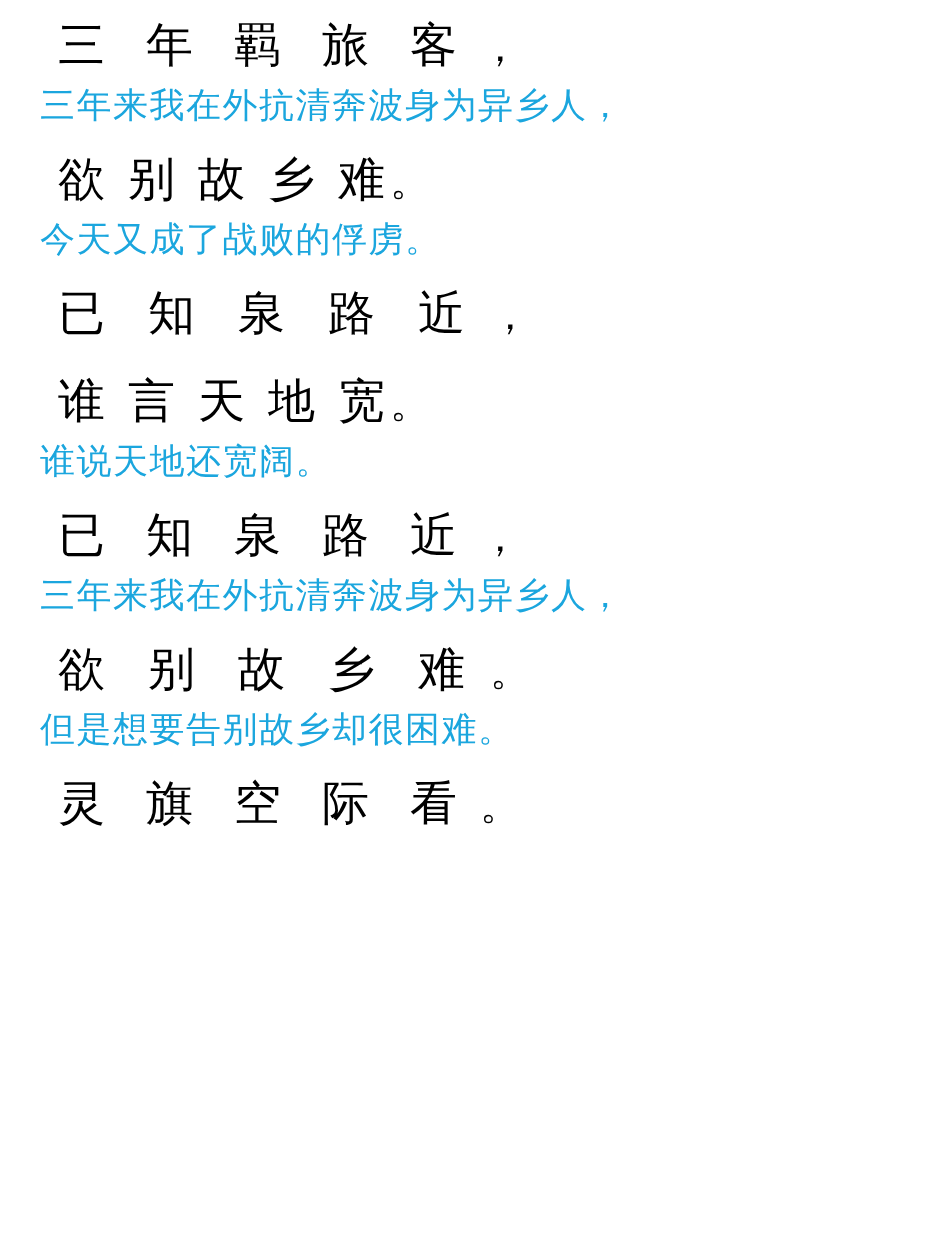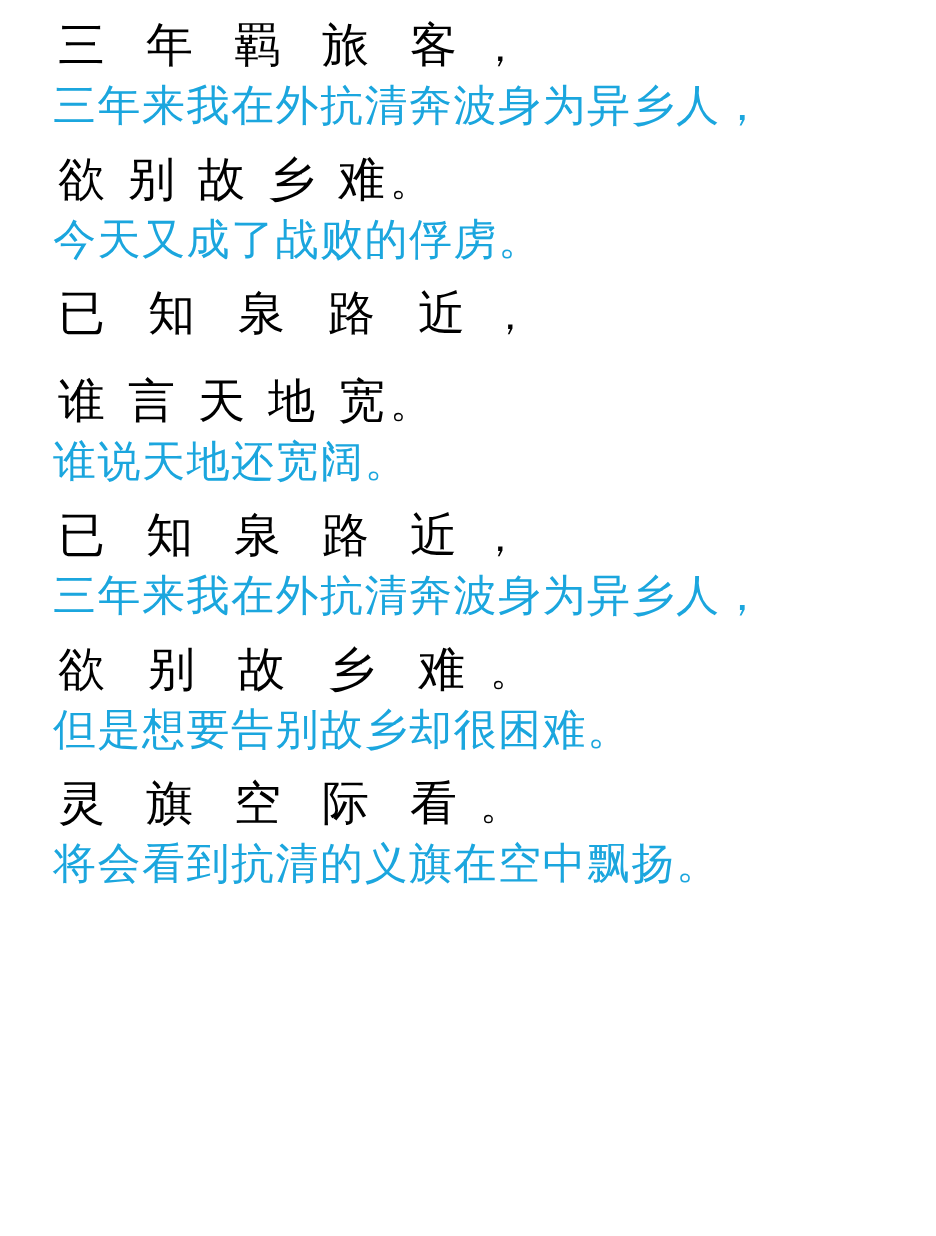--- a/index.html
+++ b/index.html
@@ -41,24 +41,24 @@
   }
   .orig .punct {
     font-size: 40px;
     letter-spacing: 0;
     margin-left: -18px;
   }
 
   
   .trans {
     color: #1ba6de;
-    font-size: 43px;
+    font-size: 35px;
     line-height: 46px;
     white-space: nowrap;
-    padding-left: 53px;
+    padding-left: 40px;
     letter-spacing: 1.5px;
   }
 
   
   .t-wide .chars   { letter-spacing: 41px; }
   .t-mid .chars    { letter-spacing: 43px; }
   .t-narrow .chars { letter-spacing: 23px; }
 </style>
 </head>
 <body>
@@ -104,16 +104,15 @@
       <span class="chars">欲别故乡难</span><span class="punct">。</span>
     </div>
     <div class="trans">但是想要告别故乡却很困难。</div>
   </div>
 
 
   <div class="couplet">
     <div class="orig t-wide">
       <span class="chars">灵旗空际看</span><span class="punct">。</span>
     </div>
-    <div class="trans">将会看到抗清的义旗在空中飘扬。</div>
   </div>
 
 </div>
 
 </body></html>

